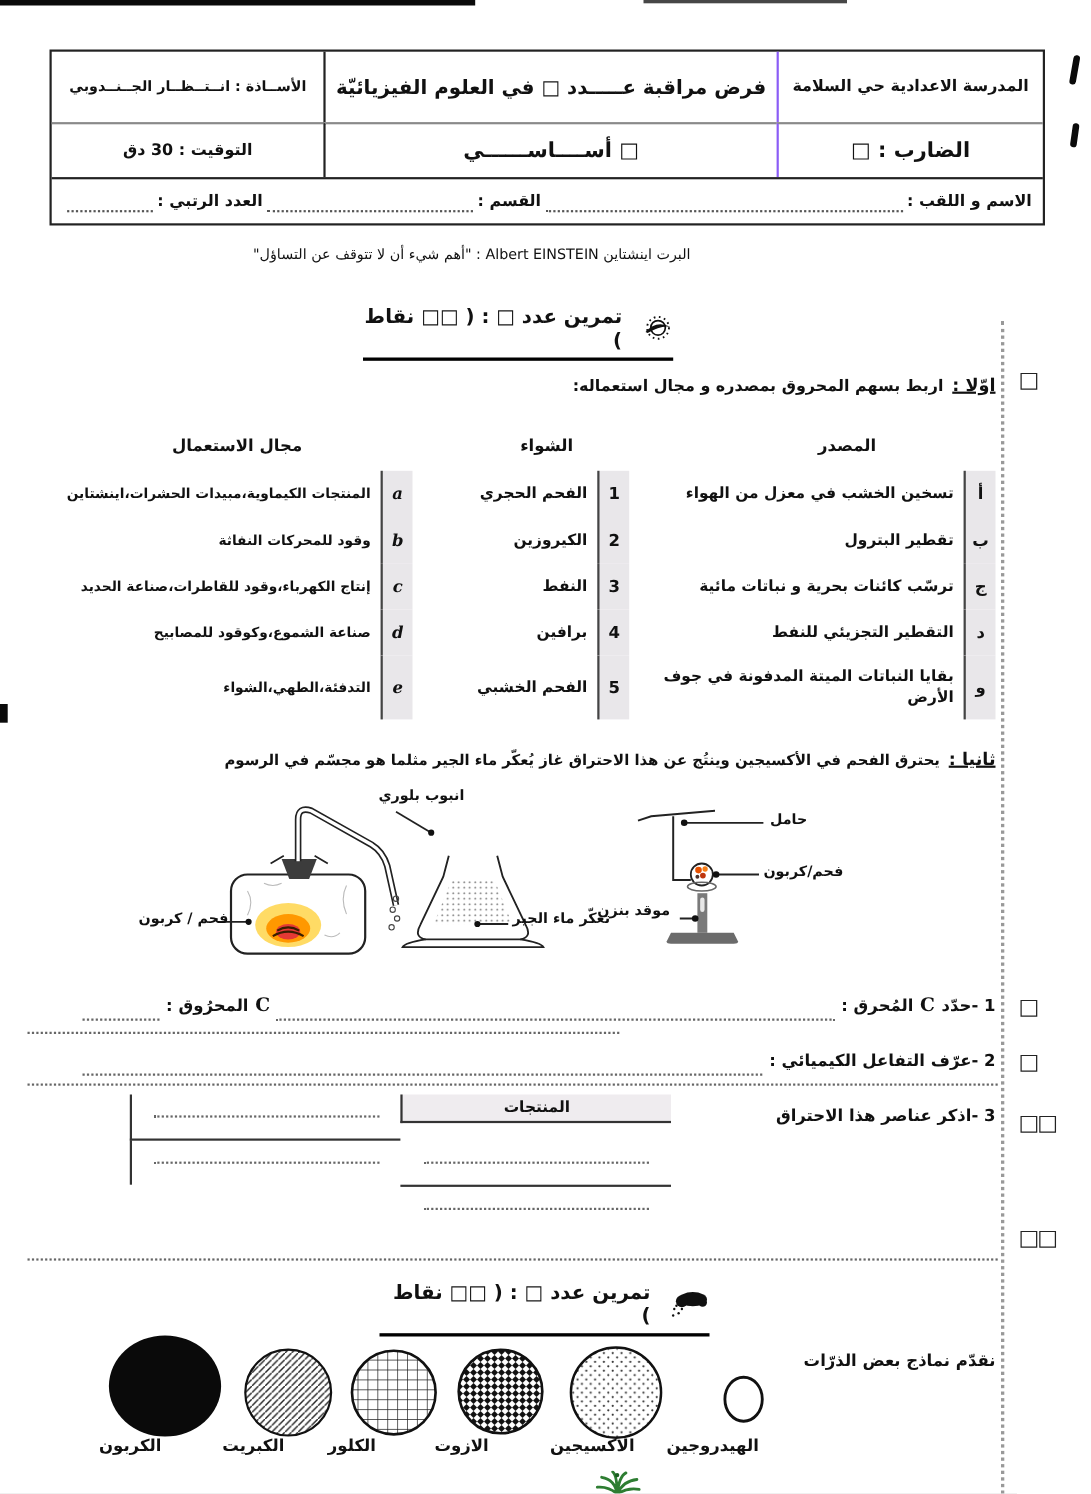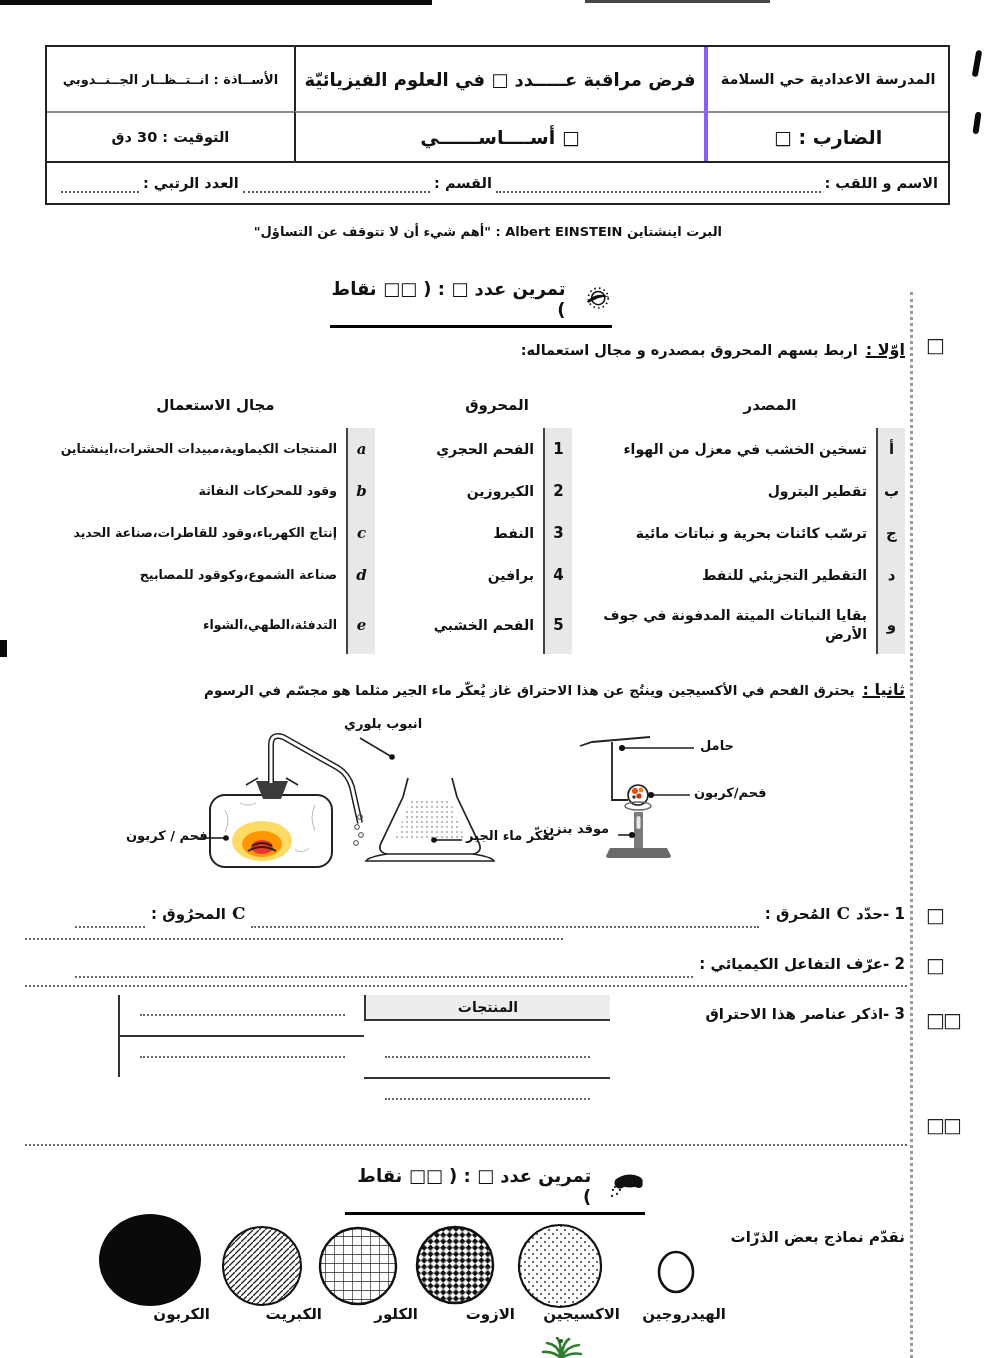--- a/index.html
+++ b/index.html
@@ -5,21 +5,21 @@
   html,body{margin:0;padding:0;background:#d8d8d8;}
   .page{position:relative;width:992px;height:1358px;background:#ffffff;overflow:hidden;
         font-family:"DejaVu Sans",sans-serif;color:#111;}
   .abs{position:absolute;}
   .b{font-weight:bold;}
   .rtl{direction:rtl;text-align:right;}
   
   .hdr{position:absolute;left:45px;top:45px;width:901px;border:2.5px solid #222;direction:rtl;}
   .hdr-row{display:flex;direction:rtl;}
   .hcell{display:flex;flex-direction:column;justify-content:center;align-items:center;text-align:center;}
-  .c-school{width:241px;border-left:4px solid #8b5cf6;}
+  .c-school{width:241px;border-left:2px solid #8b5cf6;}
   .c-title{width:410px;border-left:2px solid #222;}
   .c-teacher{width:248px;}
   .r1 .hcell{height:64px;}
   .r2 .hcell{height:48px;border-top:2px solid #8a8a8a;}
   .name-row{border-top:2px solid #222;height:40px;display:flex;direction:rtl;align-items:center;
             padding:0 10px;font-weight:bold;font-size:14.5px;}
   .lead{border-bottom:2px dotted #555;height:12px;align-self:center;margin:6px 4px 0 4px;}
   
   .ex-head{position:absolute;display:flex;direction:rtl;align-items:center;gap:18px;justify-content:center;
            font-weight:bold;font-size:18px;border-bottom:3px solid #000;padding-bottom:5px;}
@@ -50,21 +50,21 @@
   .q3-r1{height:40px;border-bottom:2px solid #333;}
   .q3-r2{height:40px;}
   .divL{border-left:2px solid #333;}
   .celldots{width:205px;border-bottom:2px dotted #666;height:0;}
   
   .margin-dotted{position:absolute;left:910px;top:292px;height:1066px;width:0;border-left:3px dotted #999;}
   .mark{position:absolute;left:926px;font-size:20px;color:#222;letter-spacing:-2px;font-weight:bold;}
   
   .dlbl{position:absolute;font-weight:bold;font-size:13px;direction:rtl;white-space:nowrap;}
   
-  .atom-lbl{position:absolute;top:1305px;font-weight:bold;font-size:15px;text-align:right;width:120px;}
+  .atom-lbl{position:absolute;top:1305px;font-weight:bold;font-size:15px;text-align:left;width:120px;}
   
   .artifact{position:absolute;background:#0a0a0a;}
 </style>
 </head>
 <body>
 
 <div class="page">
 
   <div class="artifact" style="left:0;top:0;width:432px;height:5px;"></div>
   <div class="artifact" style="left:585px;top:0;width:185px;height:3px;opacity:.75;"></div>
@@ -98,21 +98,21 @@
     <div class="name-row">
       <span>الاسم و اللقب :</span>
       <span class="lead" style="flex:2.6;"></span>
       <span>القسم :</span>
       <span class="lead" style="flex:1.5;"></span>
       <span>العدد الرتبي :</span>
       <span class="lead" style="flex:none;width:78px;"></span>
     </div>
   </div>
 
-  <div class="abs rtl" style="left:230px;top:224px;width:480px;text-align:right;font-weight:bold;font-size:13px;margin-left:12px;">البرت اينشتاين Albert EINSTEIN :  "أهم شيء أن لا تتوقف عن التساؤل"</div>
+  <div class="abs rtl" style="left:230px;top:224px;width:480px;text-align:left;font-weight:normal;font-size:13px;">البرت اينشتاين Albert EINSTEIN :  "أهم شيء أن لا تتوقف عن التساؤل"</div>
 
   <div class="ex-head" style="left:330px;top:278px;width:282px;">
     <svg width="30" height="26" viewBox="0 0 30 26">
       <circle cx="15" cy="12" r="7" fill="#fff" stroke="#111" stroke-width="1.6"></circle>
       <circle cx="15" cy="12" r="10.5" fill="none" stroke="#111" stroke-width="1.8" stroke-dasharray="1.6 3.4"></circle>
       <path d="M3,16 Q13,4 27,11 Q18,9 5,17 Z" fill="#111"></path>
     </svg>
     <span>تمرين عدد □ : ( □□ نقاط )</span>
   </div>
 
@@ -122,21 +122,21 @@
   <span class="mark" style="top:953px;">□</span>
   <span class="mark" style="top:1008px;">□□</span>
   <span class="mark" style="top:1113px;">□□</span>
 
   <div class="part" style="right:87px;top:340px;">
     <span class="ulbl">اوّلا :</span>
     <span class="ptxt">اربط بسهم المحروق بمصدره و مجال استعماله:</span>
   </div>
 
   <div class="colhdr" style="left:690px;top:396px;width:160px;">المصدر</div>
-  <div class="colhdr" style="left:437px;top:396px;width:120px;">المحروق</div>
+  <div class="colhdr" style="left:437px;top:396px;width:120px;">الشواء</div>
   <div class="colhdr" style="left:133px;top:396px;width:165px;">مجال الاستعمال</div>
 
   <div class="mcol" style="right:87px;top:428px;width:368px;">
     <div class="mrow">
         <span class="badge">أ</span>
         <span class="mtext">تسخين الخشب في معزل من الهواء</span>
       </div>
     <div class="mrow">
         <span class="badge">ب</span>
         <span class="mtext">تقطير البترول</span>

